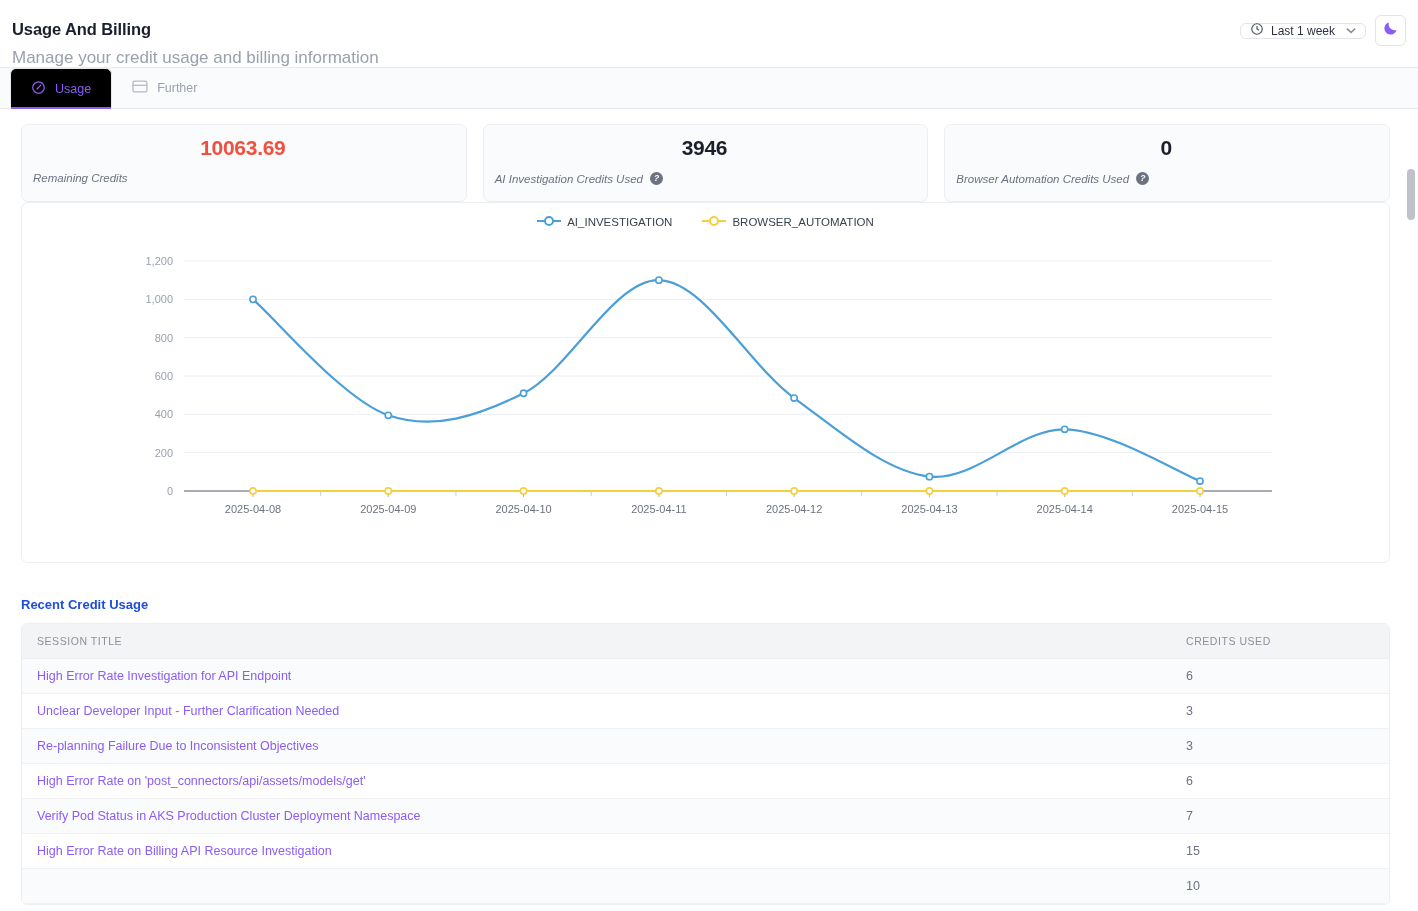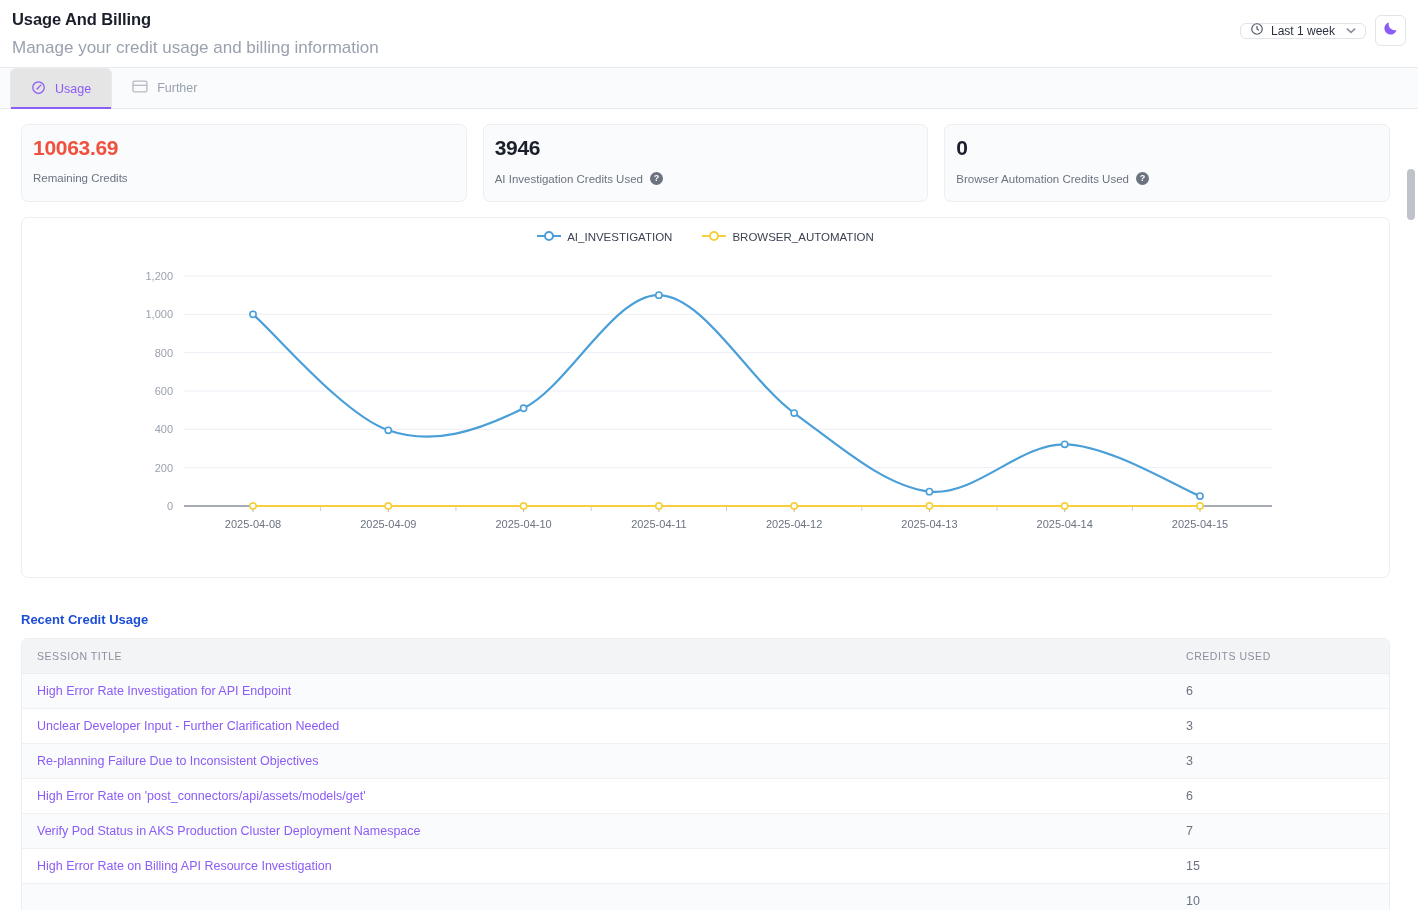--- a/index.html
+++ b/index.html
@@ -10,21 +10,21 @@
     color: #1f2937;
     overflow: hidden;
   }
 
   
   .page-header {
     position: relative;
     height: 68px;
     background: #ffffff;
     border-bottom: 1px solid #e9eaee;
-    padding: 10px 0 0 12px;
+    padding: 20px 0 0 12px;
   }
   .page-title {
     font-size: 16.5px;
     font-weight: bold;
     color: #1a1f2b;
     letter-spacing: -0.1px;
   }
   .page-subtitle {
     margin-top: 9px;
     font-size: 17px;
@@ -77,21 +77,21 @@
     padding: 0 20px;
     font-size: 12.5px;
     color: #9aa1ae;
     cursor: pointer;
     background: transparent;
     border: none;
     position: relative;
   }
   .tab.active {
     color: #8b5cf6;
-    background: #e5e5e5;
+    background: #000000;
     border-left: 1px solid #e9eaee;
     border-right: 1px solid #e9eaee;
     border-top: 1px solid #e9eaee;
     border-radius: 6px 6px 0 0;
   }
   .tab.active::after {
     content: "";
     position: absolute;
     left: 0; right: 0; bottom: -1px;
     height: 2px;
@@ -108,48 +108,49 @@
   }
 
   .stat-row { display: flex; gap: 16px; }
   .stat-card {
     flex: 1;
     height: 78px;
     border: 1px solid #eceef1;
     border-radius: 7px;
     background: #fafbfc;
     padding: 11px 13px 4px 11px;
+    text-align: center;
   }
   .stat-value { font-size: 21px; font-weight: bold; color: #1a1f2b; letter-spacing: -0.3px; }
   .stat-value.danger { color: #f0513f; }
   .stat-label {
     margin-top: 12px;
     font-size: 11.5px;
     color: #6b7280;
     display: flex;
     align-items: center;
     gap: 7px;
+    font-style: italic;
   }
   .help-icon {
     width: 13px; height: 13px;
     border-radius: 50%;
     background: #6b7280;
     color: #fff;
     font-size: 9px;
     font-weight: bold;
     display: inline-flex;
     align-items: center;
     justify-content: center;
     cursor: pointer;
     line-height: 1;
   }
 
   
   .chart-card {
-    margin-top: 15px;
     height: 361px;
     border: 1px solid #eceef1;
     border-radius: 7px;
     background: #fff;
     position: relative;
   }
   .legend {
     display: flex;
     justify-content: center;
     gap: 30px;

